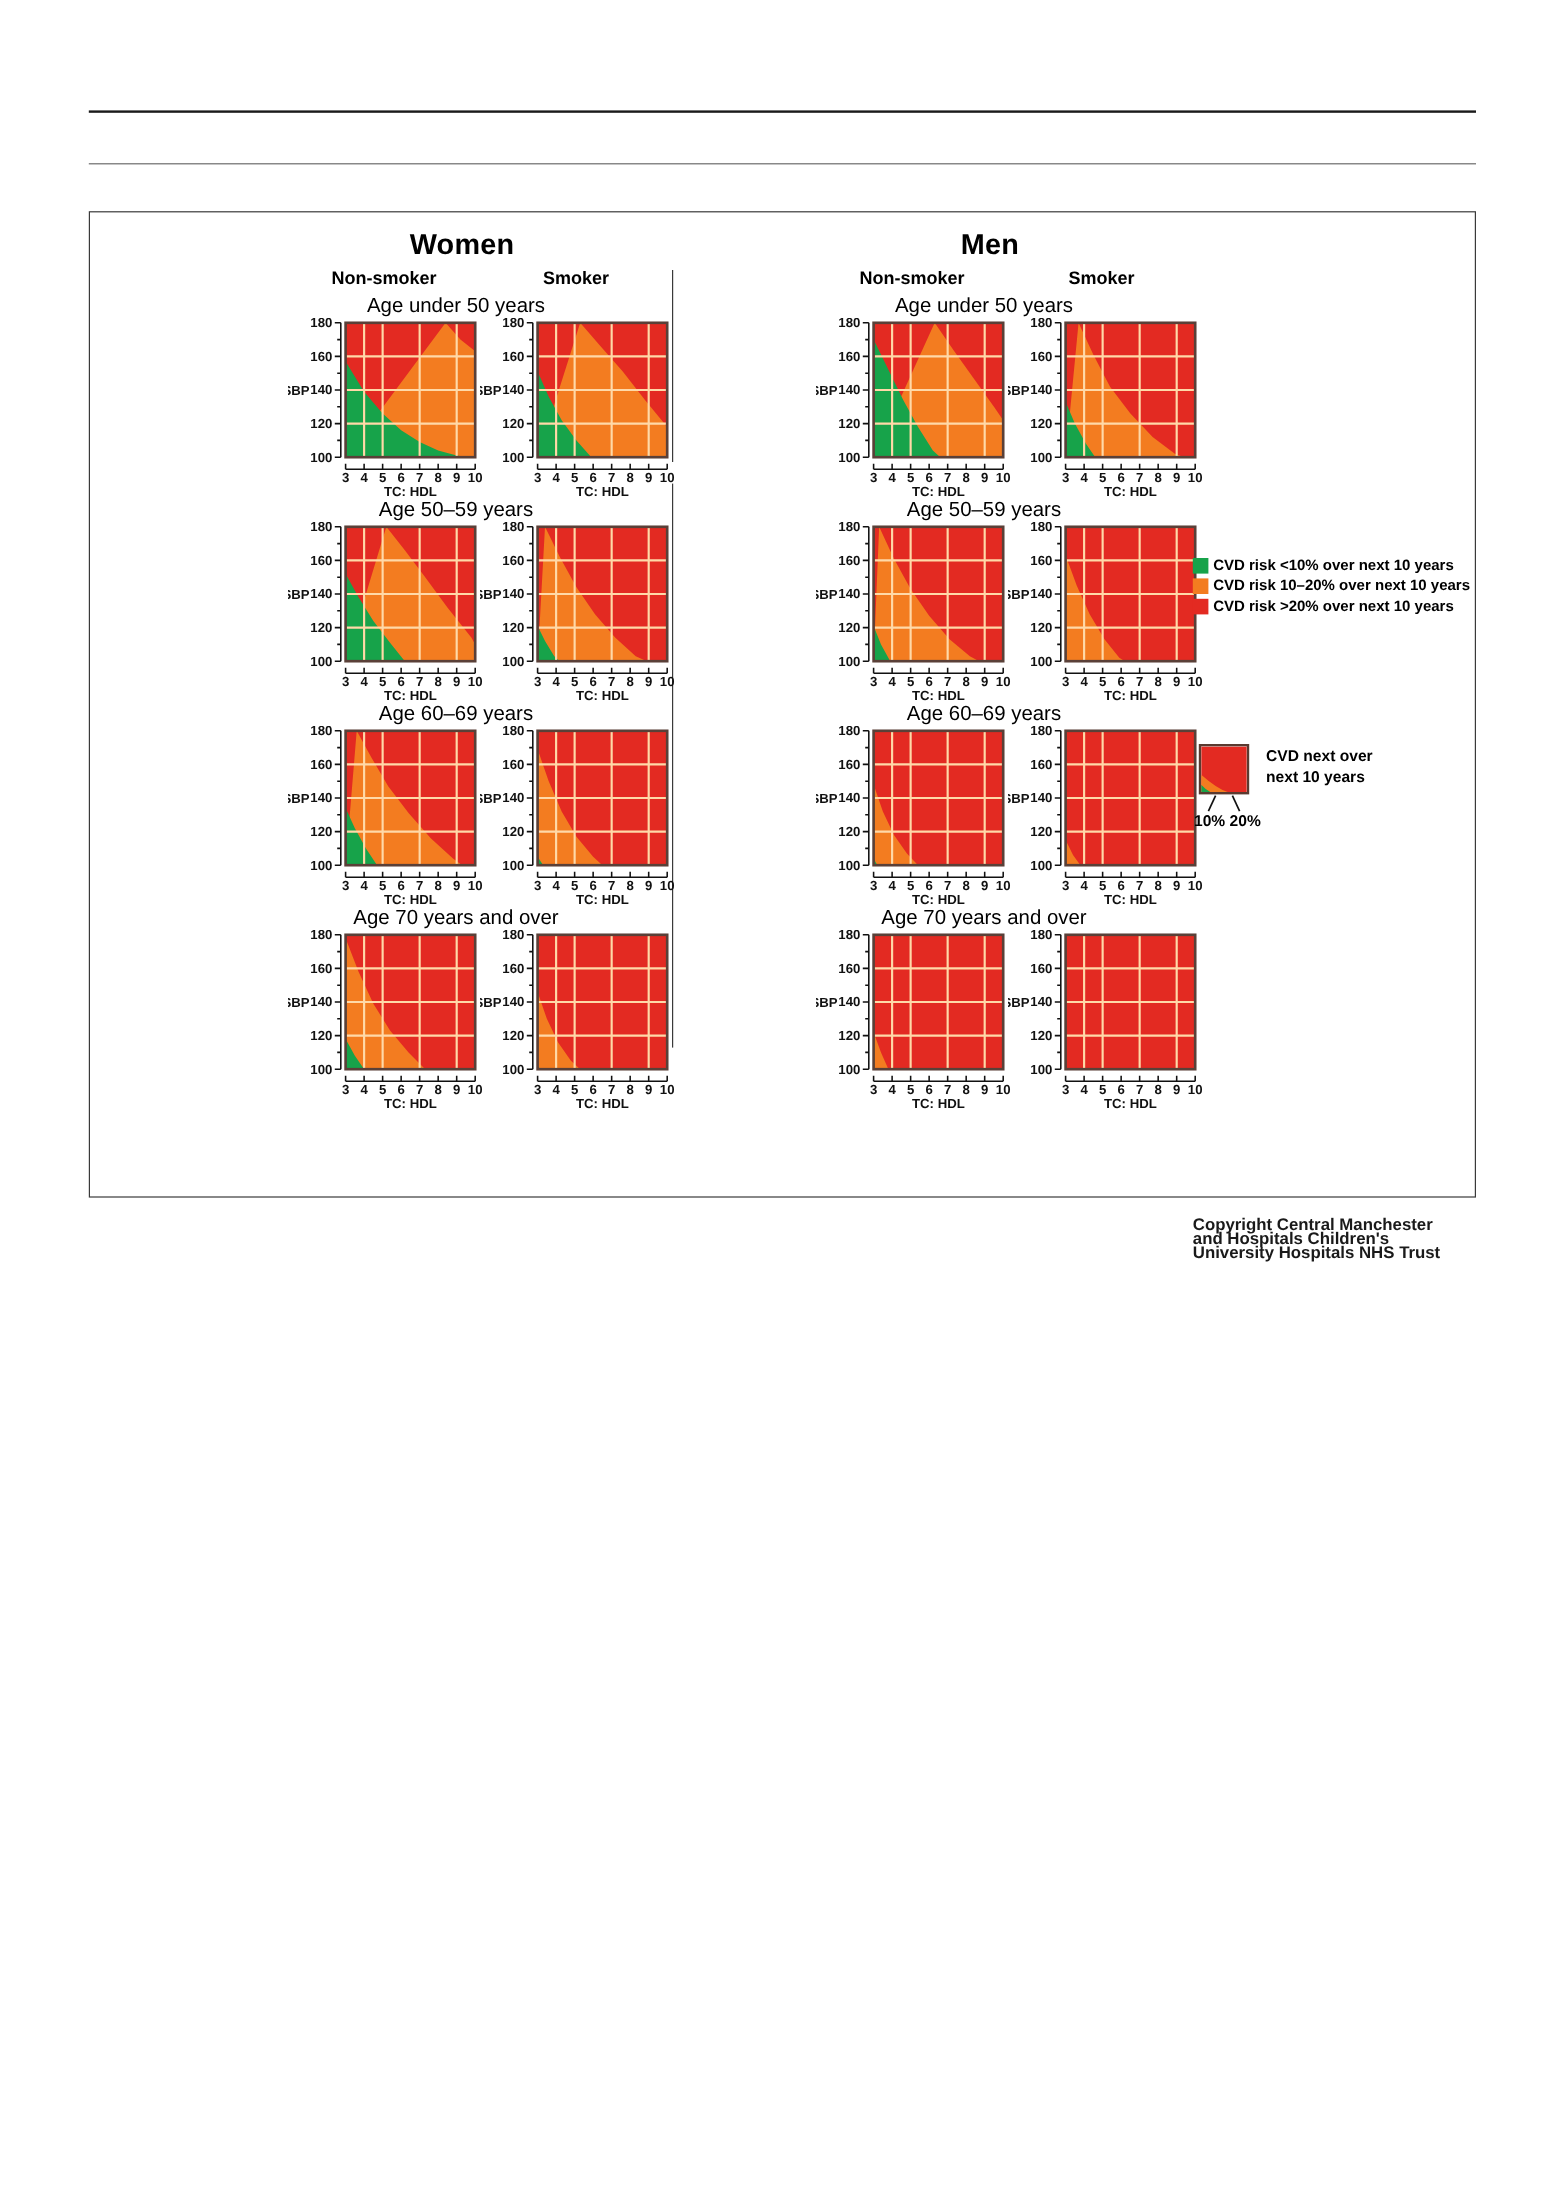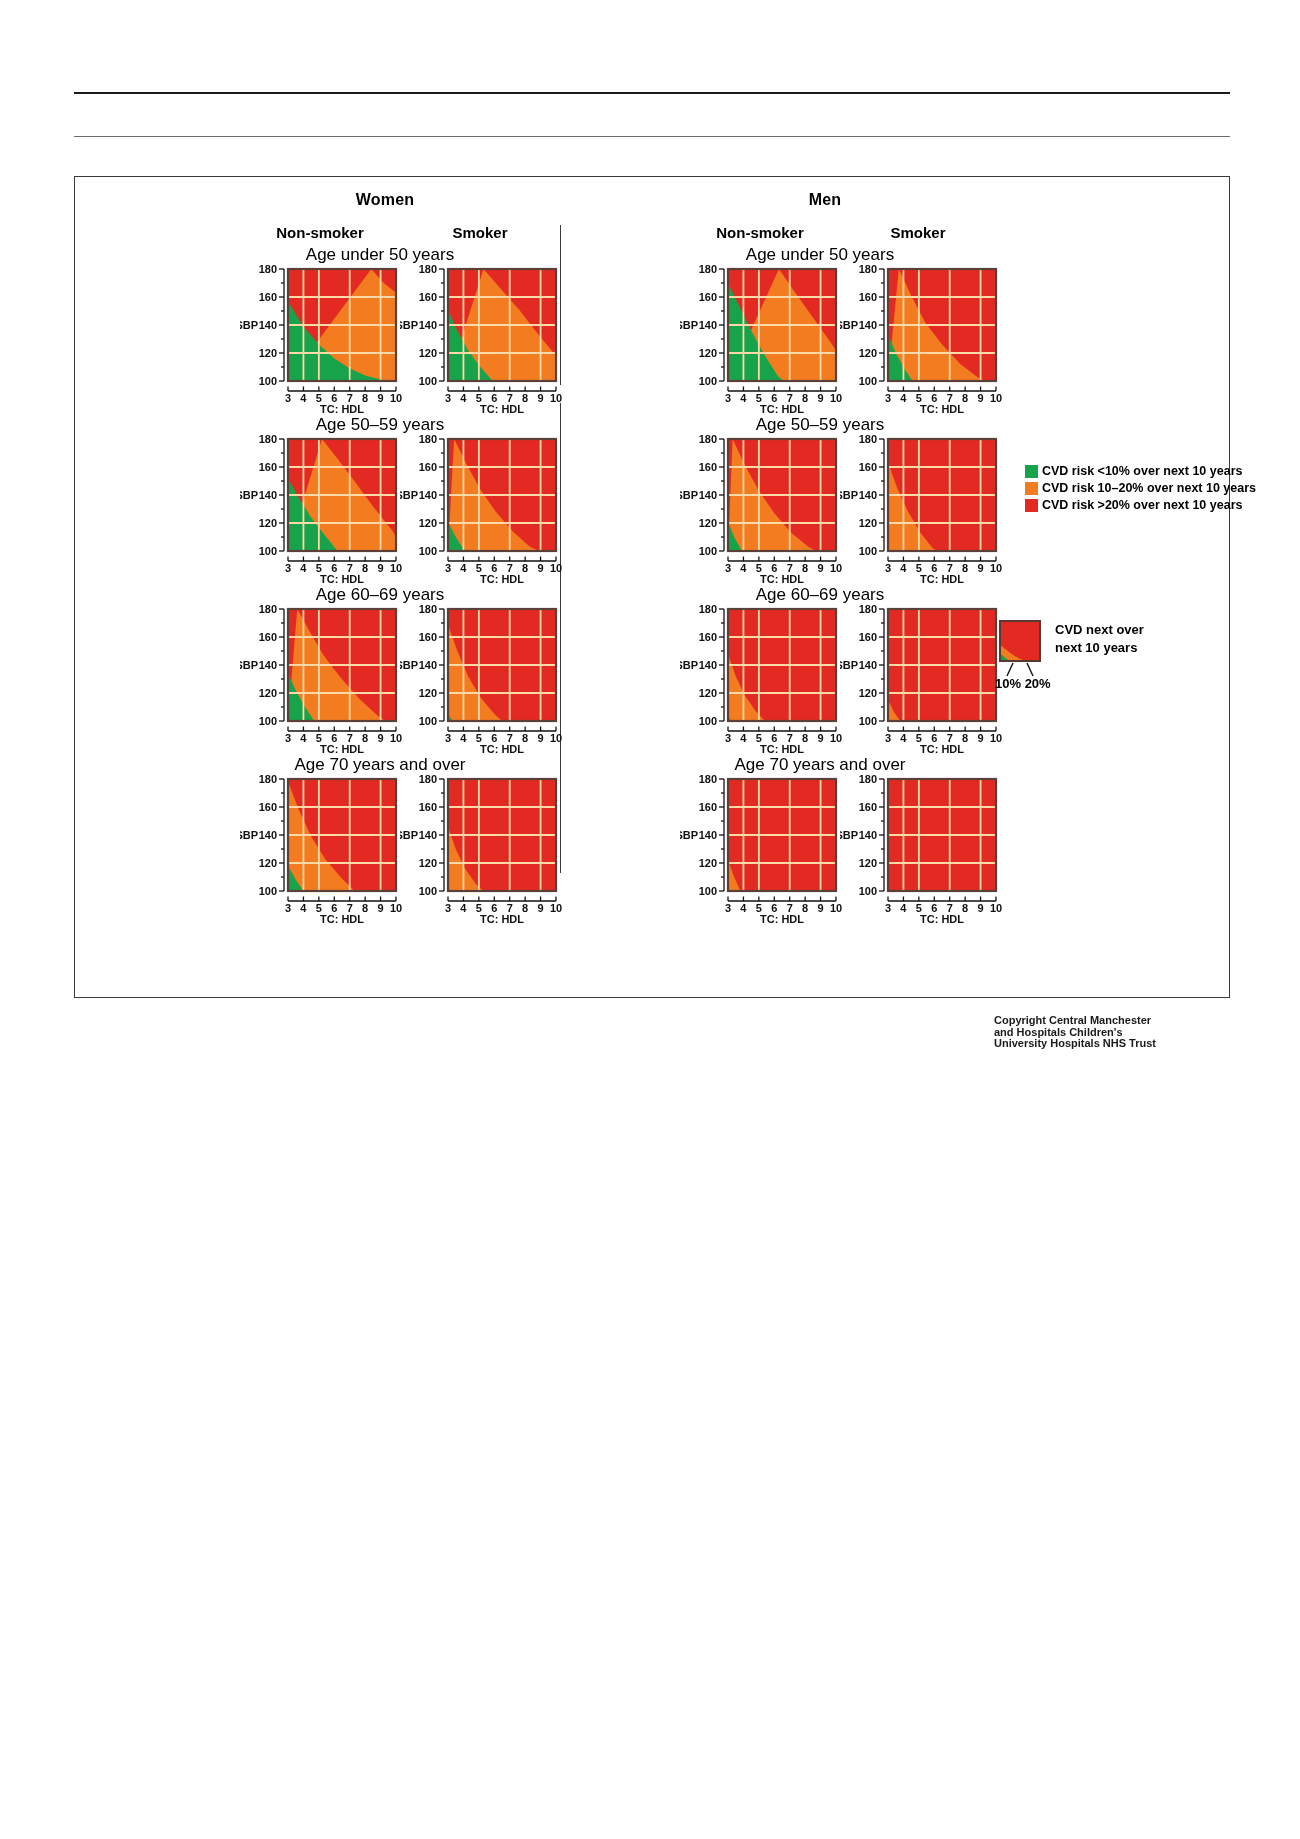--- a/index.html
+++ b/index.html
@@ -5,40 +5,40 @@
   html,body{margin:0;padding:0;background:#ffffff;}
   body{width:1300px;height:1839px;font-family:"Liberation Sans",sans-serif;color:#000;position:relative;}
   .page{position:absolute;inset:0;background:#fff;}
 
   .rule{position:absolute;left:74px;width:1156px;background:#111;}
   .rule.top{top:92px;height:2px;background:#1a1a1a;}
   .rule.second{top:136px;height:1px;background:#6b6b6b;}
 
   .figure-box{position:absolute;left:74px;top:176px;width:1156px;height:822px;border:1px solid #3a3a3a;background:#fff;box-sizing:border-box;}
 
-  .sex-title{position:absolute;font-size:16px;font-weight:700;letter-spacing:.2px;text-align:center;}
+  .sex-title{position:absolute;font-size:24px;font-weight:700;letter-spacing:.2px;text-align:center;}
   .col-label{position:absolute;font-size:15px;font-weight:700;text-align:center;}
   .age-title{position:absolute;font-size:17px;font-weight:400;text-align:center;}
   .divider{position:absolute;width:1px;background:#3a3a3a;}
 
   .chart{position:absolute;}
   .chart svg{display:block;}
 
   .legend1{position:absolute;left:919px;top:287px;}
-  .lg-row{display:flex;align-items:center;margin-bottom:3px;padding-left:31px;}
+  .lg-row{display:flex;align-items:center;margin-bottom:3px;}
   .lg-sw{width:13px;height:13px;margin-right:4px;flex:0 0 auto;}
   .lg-tx{font-size:12.5px;font-weight:700;white-space:nowrap;line-height:14px;}
 
   .legend2{position:absolute;left:924px;top:443px;width:260px;}
   .lg2-sw{position:absolute;left:0;top:0;width:42px;height:42px;border:2px solid #5a3a30;box-sizing:border-box;}
   .lg2-tx{position:absolute;left:56px;top:2px;font-size:13px;font-weight:700;line-height:16px;white-space:nowrap;}
   .lg2-scale{position:absolute;left:-4px;top:56px;font-size:13px;font-weight:700;white-space:nowrap;}
   .lg2-ticks{position:absolute;left:0;top:42px;width:70px;height:16px;}
 
-  .copyright{position:absolute;left:919px;top:838px;font-size:11px;font-weight:700;line-height:11.5px;color:#1a1a1a;white-space:nowrap;}
+  .copyright{position:absolute;left:919px;top:838px;font-size:14px;font-weight:700;line-height:11.5px;color:#1a1a1a;white-space:nowrap;}
 
   .axtxt{font-family:"Liberation Sans",sans-serif;font-weight:700;}
 </style>
 </head>
 <body>
 
 <div class="page">
 
   <div class="rule top"></div>
   <div class="rule second"></div>

